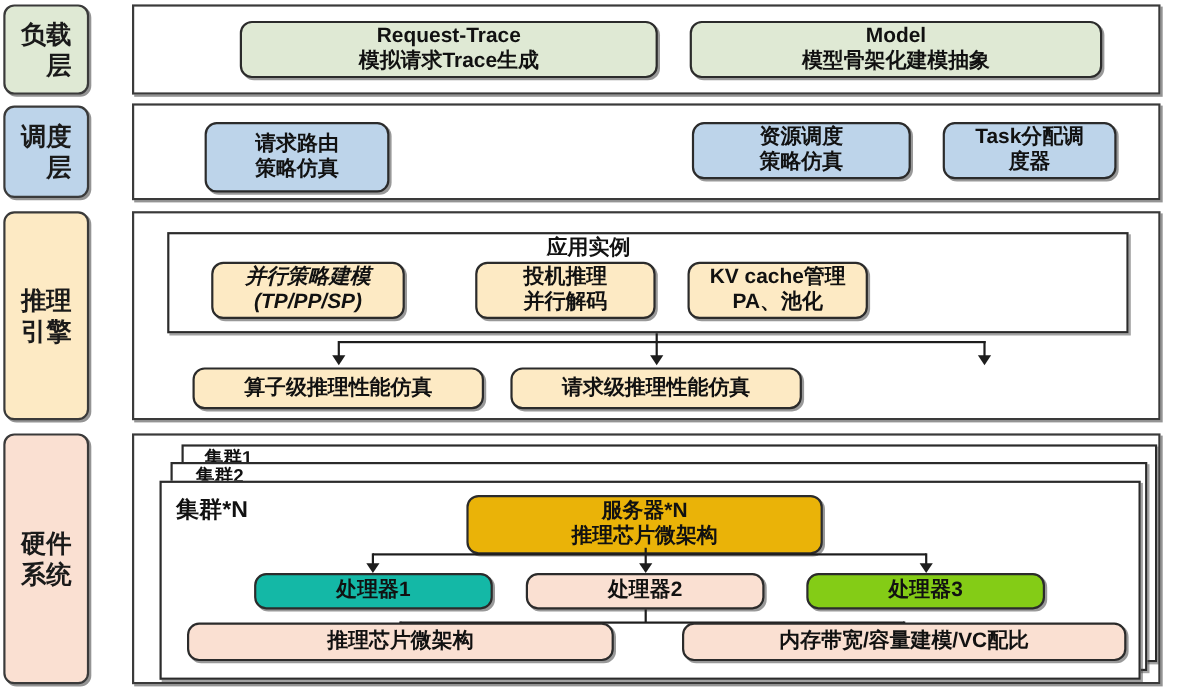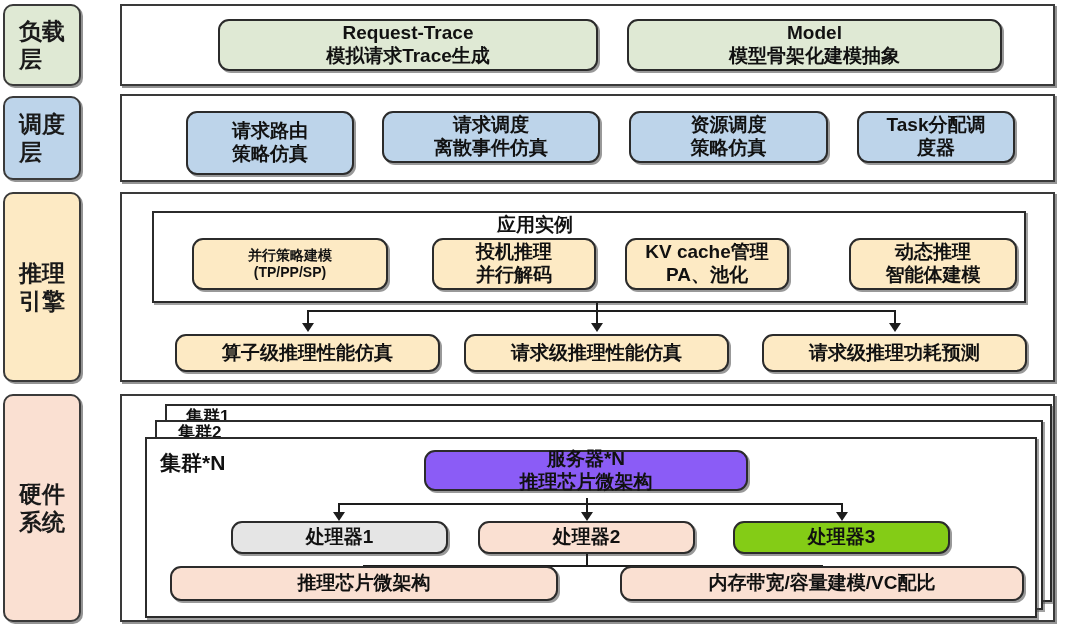--- a/index.html
+++ b/index.html
@@ -16,21 +16,21 @@
   }
   .abs{position:absolute;box-sizing:border-box;}
 
   
   .layer-pill{
     border:2px solid #3a3a3a;
     border-radius:10px;
     display:flex;
     align-items:center;
     justify-content:center;
-    text-align:left;
+    text-align:right;
     font-weight:bold;
     color:#1a1a1a;
     line-height:1.22;
     box-shadow:2px 2px 0 rgba(60,60,60,.55);
   }
 
   
   .row-box{
     border:2px solid #3a3a3a;
     background:#ffffff;
@@ -107,24 +107,20 @@
     </div>
   </div>
 
   <div class="abs row-box" style="left:120px;top:94px;width:935px;height:88px;"></div>
 
   <div class="abs node" style="left:186px;top:111px;width:168px;height:64px;background:#bdd4ea;font-size:19px;">
     <span class="l1">请求路由</span>
     <span class="l2">策略仿真</span>
   </div>
 
-  <div class="abs node" style="left:382px;top:111px;width:218px;height:52px;background:#bdd4ea;font-size:19px;">
-    <span class="l1">请求调度</span>
-    <span class="l2">离散事件仿真</span>
-  </div>
 
   <div class="abs node" style="left:629px;top:111px;width:199px;height:52px;background:#bdd4ea;font-size:19px;">
     <span class="l1">资源调度</span>
     <span class="l2">策略仿真</span>
   </div>
 
   <div class="abs node" style="left:857px;top:111px;width:158px;height:52px;background:#bdd4ea;font-size:19px;">
     <span class="l1">Task分配调</span>
     <span class="l2">度器</span>
   </div>
@@ -134,94 +130,87 @@
       <span>推理</span><br>
       <span>引擎</span>
     </div>
   </div>
 
   <div class="abs row-box" style="left:120px;top:192px;width:935px;height:190px;"></div>
 
   <div class="abs plain-box" style="left:152px;top:211px;width:874px;height:92px;"></div>
   <div class="box-title" style="left:497px;top:212px;font-size:19px;">应用实例</div>
 
-  <div class="abs node" style="left:192px;top:238px;width:196px;height:52px;background:#fdeac4;font-size:14px;">
+  <div class="abs node" style="left:192px;top:238px;width:176px;height:52px;background:#fdeac4;font-size:19px;font-style:italic;">
     <span class="l1">并行策略建模</span>
     <span class="l2">(TP/PP/SP)</span>
   </div>
 
   <div class="abs node" style="left:432px;top:238px;width:164px;height:52px;background:#fdeac4;font-size:19px;">
     <span class="l1">投机推理</span>
     <span class="l2">并行解码</span>
   </div>
 
   <div class="abs node" style="left:625px;top:238px;width:164px;height:52px;background:#fdeac4;font-size:19px;">
     <span class="l1">KV cache管理</span>
     <span class="l2">PA、池化</span>
   </div>
 
-  <div class="abs node" style="left:849px;top:238px;width:168px;height:52px;background:#fdeac4;font-size:19px;">
-    <span class="l1">动态推理</span>
-    <span class="l2">智能体建模</span>
-  </div>
 
   <div class="abs vline" style="left:596px;top:303px;height:8px;"></div>
   <div class="abs hline" style="left:308px;top:310px;width:588px;"></div>
   <div class="abs vline" style="left:307px;top:310px;height:14px;"></div>
   <div class="abs arrowhead" style="left:302px;top:323px;"></div>
   <div class="abs vline" style="left:596px;top:310px;height:14px;"></div>
   <div class="abs arrowhead" style="left:591px;top:323px;"></div>
   <div class="abs vline" style="left:894px;top:310px;height:14px;"></div>
   <div class="abs arrowhead" style="left:889px;top:323px;"></div>
 
   <div class="abs node" style="left:175px;top:334px;width:265px;height:38px;background:#fdeac4;font-size:19px;">
     <span class="l1">算子级推理性能仿真</span>
   </div>
 
   <div class="abs node" style="left:464px;top:334px;width:265px;height:38px;background:#fdeac4;font-size:19px;">
     <span class="l1">请求级推理性能仿真</span>
   </div>
 
-  <div class="abs node" style="left:762px;top:334px;width:265px;height:38px;background:#fdeac4;font-size:19px;">
-    <span class="l1">请求级推理功耗预测</span>
-  </div>
 
   <div class="abs layer-pill" style="left:3px;top:394px;width:78px;height:228px;background:#fae0d2;font-size:23px;">
     <div>
       <span>硬件</span><br>
       <span>系统</span>
     </div>
   </div>
 
   <div class="abs row-box" style="left:120px;top:394px;width:935px;height:228px;"></div>
 
   <div class="abs plain-box" style="left:165px;top:404px;width:887px;height:198px;"></div>
   <div class="box-title" style="left:186px;top:405px;font-size:17px;">集群1</div>
 
   <div class="abs plain-box" style="left:155px;top:420px;width:888px;height:190px;"></div>
   <div class="box-title" style="left:178px;top:421px;font-size:17px;">集群2</div>
 
   <div class="abs plain-box" style="left:145px;top:437px;width:892px;height:181px;"></div>
   <div class="box-title" style="left:160px;top:449px;font-size:21px;">集群*N</div>
 
-  <div class="abs node" style="left:424px;top:450px;width:324px;height:41px;background:#8b5cf6;font-size:19px;">
+  <div class="abs node" style="left:424px;top:450px;width:324px;height:54px;background:#eab308;font-size:19px;">
     <span class="l1">服务器*N</span>
     <span class="l2">推理芯片微架构</span>
   </div>
 
   <div class="abs vline" style="left:586px;top:498px;height:6px;"></div>
   <div class="abs hline" style="left:339px;top:503px;width:503px;"></div>
   <div class="abs vline" style="left:338px;top:503px;height:11px;"></div>
   <div class="abs arrowhead" style="left:333px;top:512px;"></div>
   <div class="abs vline" style="left:586px;top:503px;height:11px;"></div>
   <div class="abs arrowhead" style="left:581px;top:512px;"></div>
   <div class="abs vline" style="left:841px;top:503px;height:11px;"></div>
   <div class="abs arrowhead" style="left:836px;top:512px;"></div>
 
-  <div class="abs node" style="left:231px;top:521px;width:217px;height:33px;background:#e5e5e5;font-size:19px;">
+  <div class="abs node" style="left:231px;top:521px;width:217px;height:33px;background:#14b8a6;font-size:19px;">
     <span class="l1">处理器1</span>
   </div>
 
   <div class="abs node" style="left:478px;top:521px;width:217px;height:33px;background:#fae0d2;font-size:19px;">
     <span class="l1">处理器2</span>
   </div>
 
   <div class="abs node" style="left:733px;top:521px;width:217px;height:33px;background:#84cc16;font-size:19px;">
     <span class="l1">处理器3</span>
   </div>

